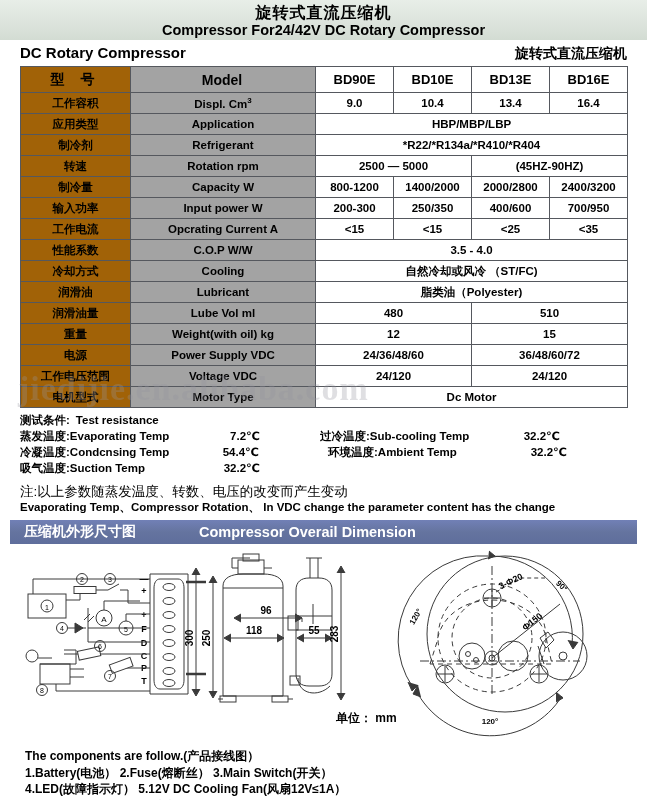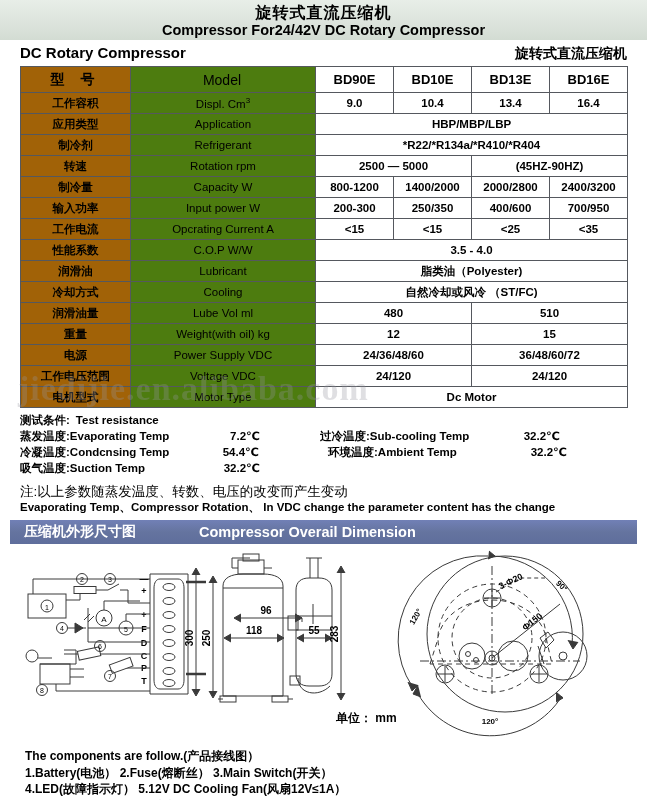--- a/index.html
+++ b/index.html
@@ -49,24 +49,24 @@
     overflow:hidden;
   }
   td.lblcn{
     background:#a16207;
     text-align:center;
     font-weight:bold;
     font-size:12px;
     width:110px;
   }
   td.lblen{
-    background:#4d7c0f;
+    background:#a3a3a3;
     text-align:left;
     padding-left:14px;
-    font-weight:normal;
+    font-weight:bold;
     font-size:12px;
     width:185px;
   }
   tr.hdr td{height:25px;}
   tr.hdr td.lblcn{font-size:14px;letter-spacing:6px;}
   tr.hdr td.lblen{font-size:14px;text-align:center;padding-left:0;letter-spacing:0;}
   tr.hdr td.val{font-size:13px;font-weight:bold;}
   td.val{font-weight:bold;background:#ffffff;}
   .sup{font-size:8px;vertical-align:super;}
   
@@ -199,28 +199,28 @@
           <td class="val" colspan="1">&lt;15</td>
           <td class="val" colspan="1">&lt;25</td>
           <td class="val" colspan="1">&lt;35</td>
         </tr>
         <tr>
           <td class="lblcn">性能系数</td>
           <td class="lblen">C.O.P              W/W</td>
           <td class="val" colspan="4">3.5 - 4.0</td>
         </tr>
         <tr>
+          <td class="lblcn">冷却方式</td>
+          <td class="lblen">Cooling</td>
+          <td class="val" colspan="4">自然冷却或风冷 （ST/FC)</td>
+        </tr>
+        <tr>
           <td class="lblcn">润滑油</td>
           <td class="lblen">Lubricant</td>
           <td class="val" colspan="4">脂类油（Polyester)</td>
-        </tr>
-        <tr>
-          <td class="lblcn">冷却方式</td>
-          <td class="lblen">Cooling</td>
-          <td class="val" colspan="4">自然冷却或风冷 （ST/FC)</td>
         </tr>
         <tr>
           <td class="lblcn">润滑油量</td>
           <td class="lblen">Lube Vol          ml</td>
           <td class="val" colspan="2">480</td>
           <td class="val" colspan="2">510</td>
         </tr>
         <tr>
           <td class="lblcn">重量</td>
           <td class="lblen">Weight(with oil)  kg</td>

